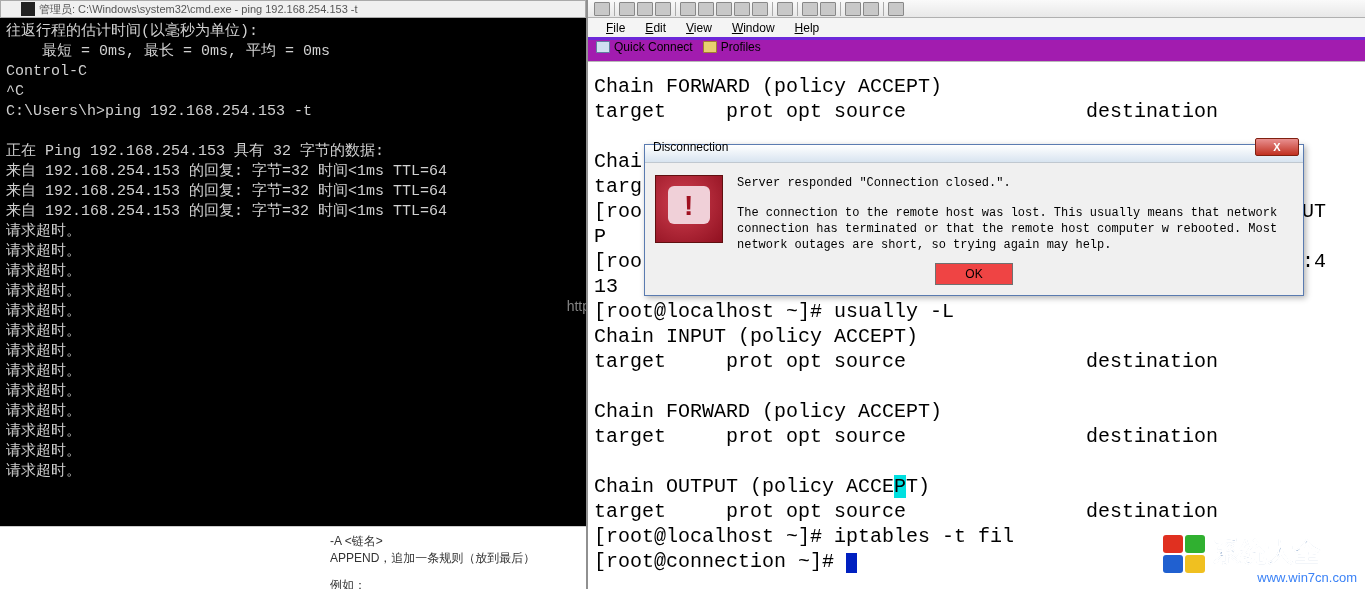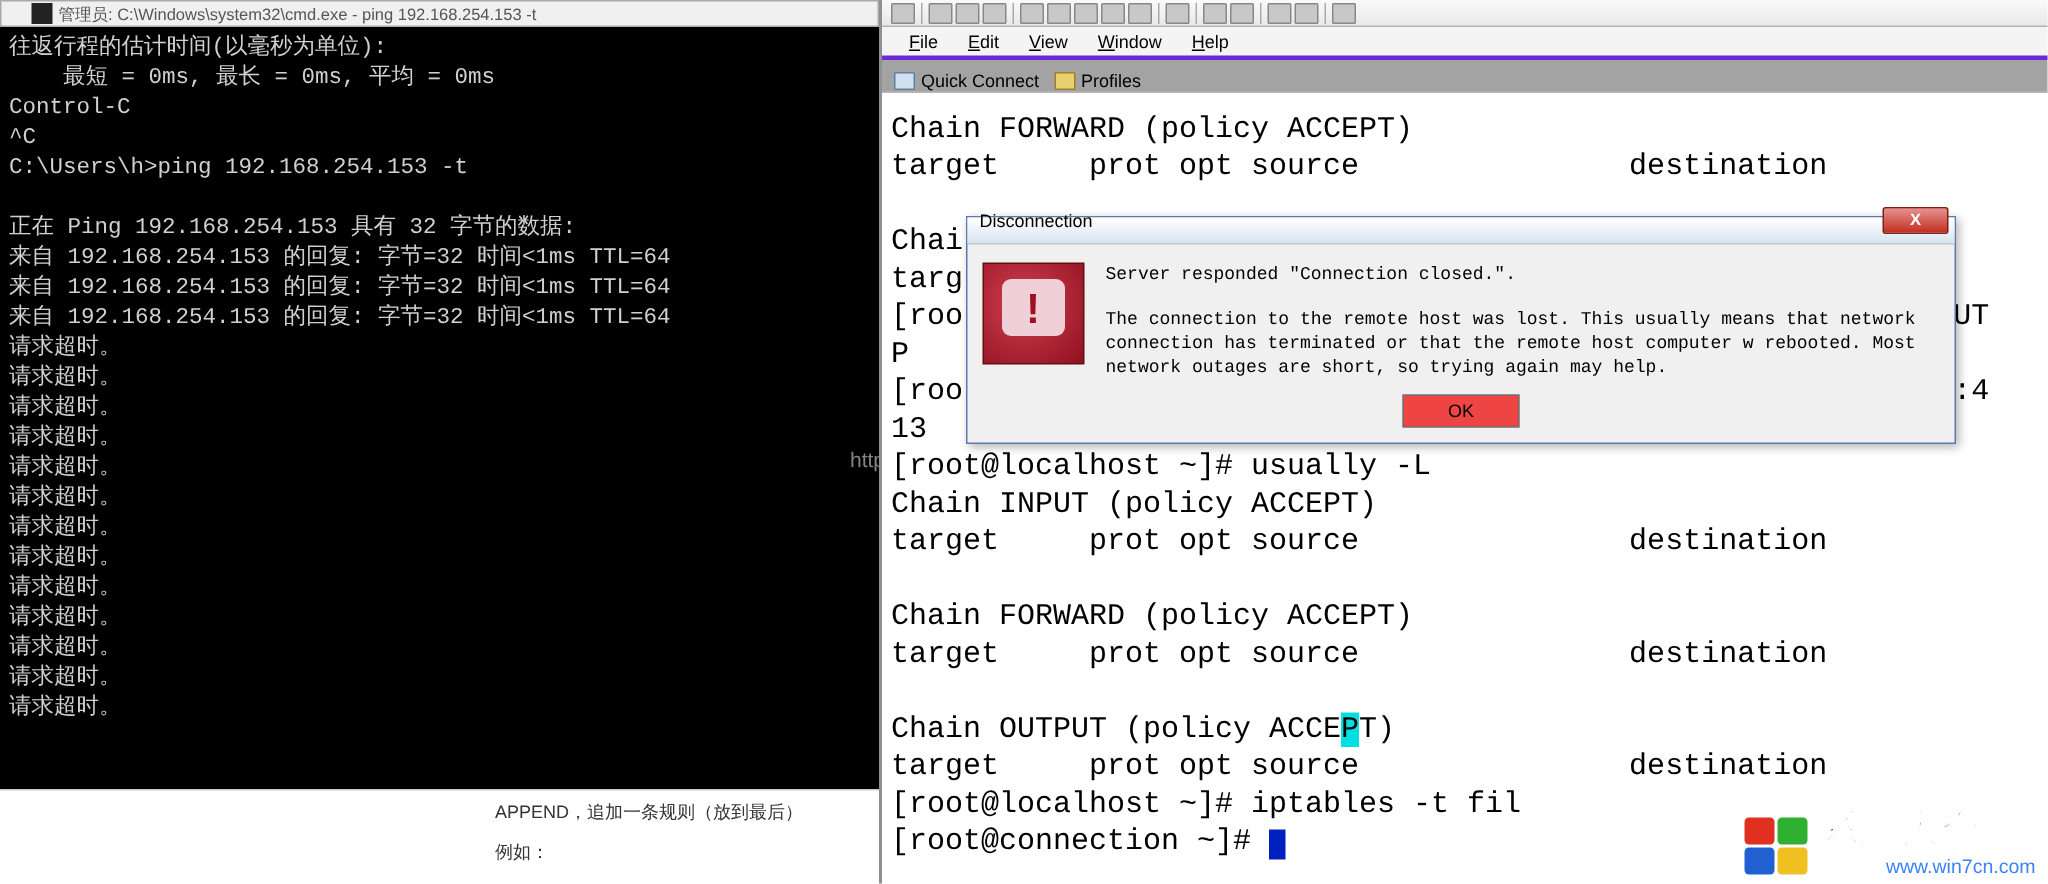--- a/index.html
+++ b/index.html
@@ -120,24 +120,24 @@
   font-family: "Segoe UI", Tahoma, sans-serif;
   font-size: 12px;
 }
 .ssh-menubar .menu-item {
   padding: 2px 8px;
   cursor: default;
 }
 .ssh-menubar .mn-u { text-decoration: underline; }
 .ssh-quickbar {
   height: 22px;
-  background: #a3a3a3;
+  background: #a21caf;
   border-bottom: 1px solid #b8b8b8;
   display: flex;
-  align-items: flex-end;
+  align-items: flex-start;
   padding: 0 8px;
   gap: 10px;
   font-family: "Segoe UI", Tahoma, sans-serif;
   font-size: 12px;
 }
 .ssh-quickbar .qb-item {
   display: flex;
   align-items: center;
   gap: 4px;
 }
@@ -260,21 +260,21 @@
   font-family: "MS Sans Serif", Tahoma, sans-serif;
   font-size: 12px;
 }
 
 
 .wm-logo {
   position: absolute;
   right: 8px;
   bottom: 4px;
   display: flex;
-  align-items: flex-end;
+  align-items: flex-start;
   gap: 6px;
   font-family: "Microsoft YaHei", Arial, sans-serif;
 }
 .wm-flag {
   width: 44px;
   height: 40px;
   position: relative;
 }
 .wm-flag .sq {
   position: absolute;
@@ -329,20 +329,21 @@
 <span>请求超时。</span>
 <span>请求超时。</span>
 <span>请求超时。</span>
 <span>请求超时。</span>
 <span>请求超时。</span>
 <span>请求超时。</span></div>
   <span class="watermark-left">http</span>
 
   <div class="cmd-lower">
     <div class="cmd-lower-inner">
+      <div>-A &lt;链名&gt;</div>
       <div>APPEND，追加一条规则（放到最后）</div>
       <div style="margin-top:10px">例如：</div>
     </div>
   </div>
 </div>
 
 <div class="ssh-window">
   <div class="ssh-toolbar">
     <span class="tbicon"></span>
     <span class="tbsep"></span>

